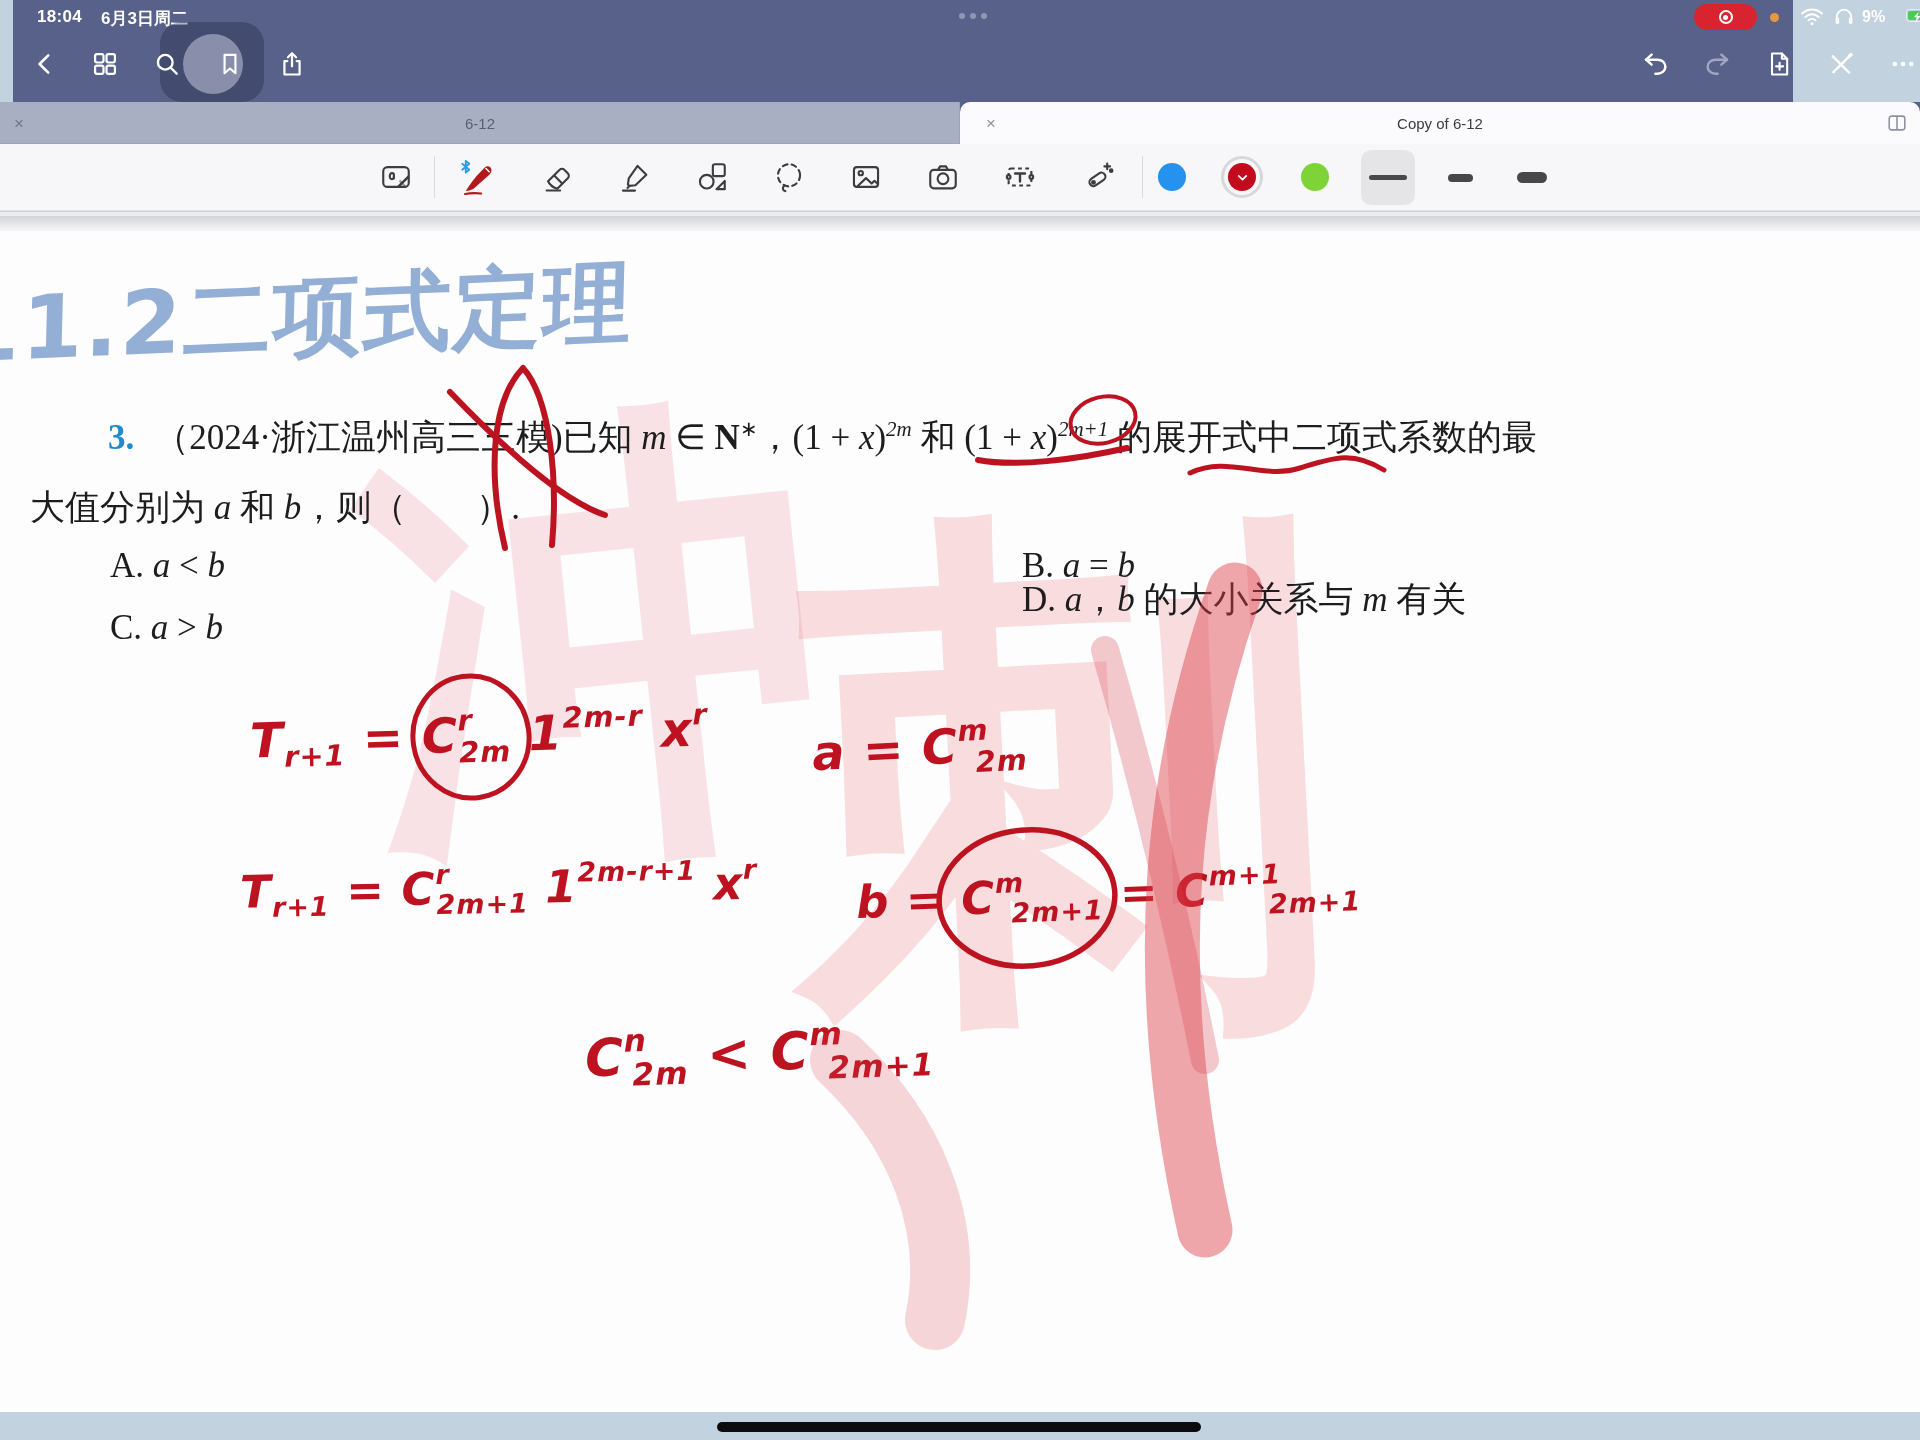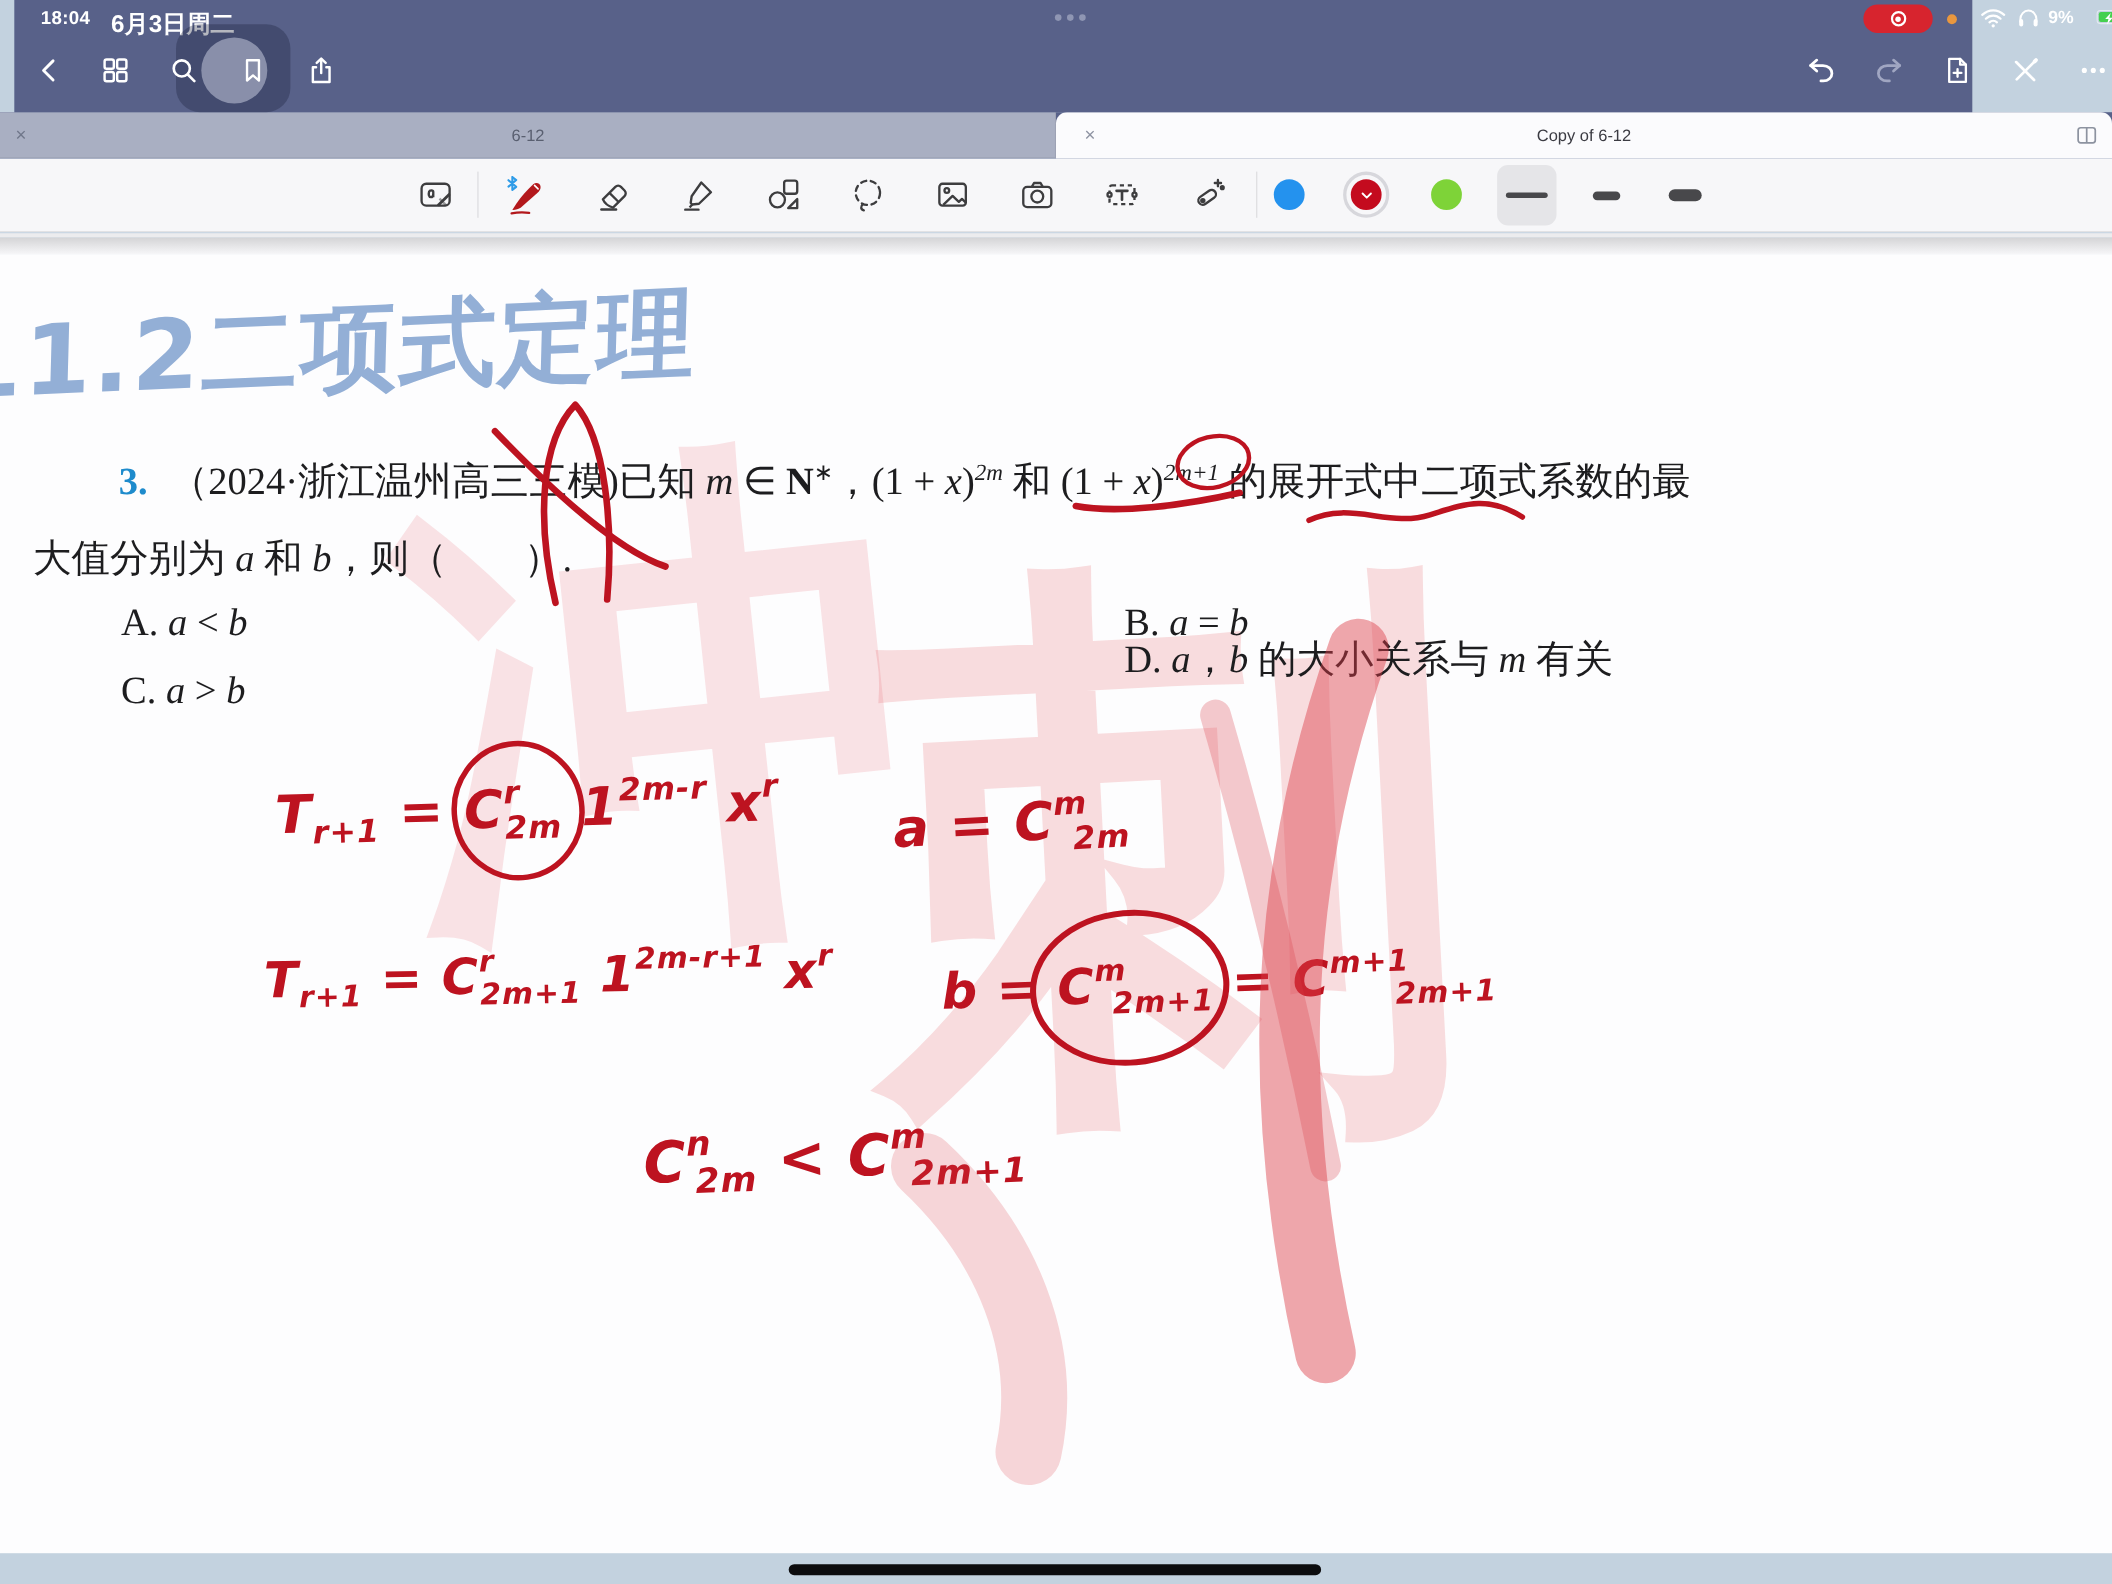--- a/index.html
+++ b/index.html
@@ -2,21 +2,21 @@
 <html><head>
 <meta charset="utf-8">
 <style>
   * { margin:0; padding:0; box-sizing:border-box; }
   html,body { width:1920px; height:1440px; overflow:hidden; }
   body { font-family:"Liberation Sans", sans-serif; background:#c3d2df; position:relative; }
 
   
   .navbar { position:absolute; left:0; top:0; width:1780px; height:102px; background:#586189; z-index:30;margin-left:13px; }
   .status-time { position:absolute; left:24px; top:7px; color:#fff; font-size:17px; font-weight:700; letter-spacing:.3px; }
-  .status-date { position:absolute; left:88px; top:7px; color:#fff; font-size:22px; font-weight:700;text-align:right; }
+  .status-date { position:absolute; left:88px; top:7px; color:#fff; font-size:17px; font-weight:700;text-align:right; }
   .mt-dots { position:absolute; left:946px; top:13px; display:flex; gap:5px; }
   .mt-dots i { width:6px; height:6px; border-radius:50%; background:#8f96b3; }
   .rec-pill { position:absolute; left:1681px; top:4px; width:63px; height:26px; background:#d7242e; border-radius:13px; display:flex; align-items:center; justify-content:center; }
   .rec-ring { width:14px; height:14px; border:2px solid #fff; border-radius:50%; display:flex; align-items:center; justify-content:center; }
   .rec-ring i { width:5px; height:5px; background:#fff; border-radius:50%; }
   .orange-dot { position:absolute; left:1757px; top:13px; width:9px; height:9px; border-radius:50%; background:#e9973e; }
   .wifi { position:absolute; left:1786px; top:6px; }
   .phones { position:absolute; left:1820px; top:6px; }
   .batt-pct { position:absolute; left:1849px; top:8px; color:#fff; font-size:16px; font-weight:600; }
   .battery { position:absolute; left:1893px; top:9px; width:23px; height:13px; border:1px solid rgba(255,255,255,.55); border-radius:3.5px; padding:1px; }

